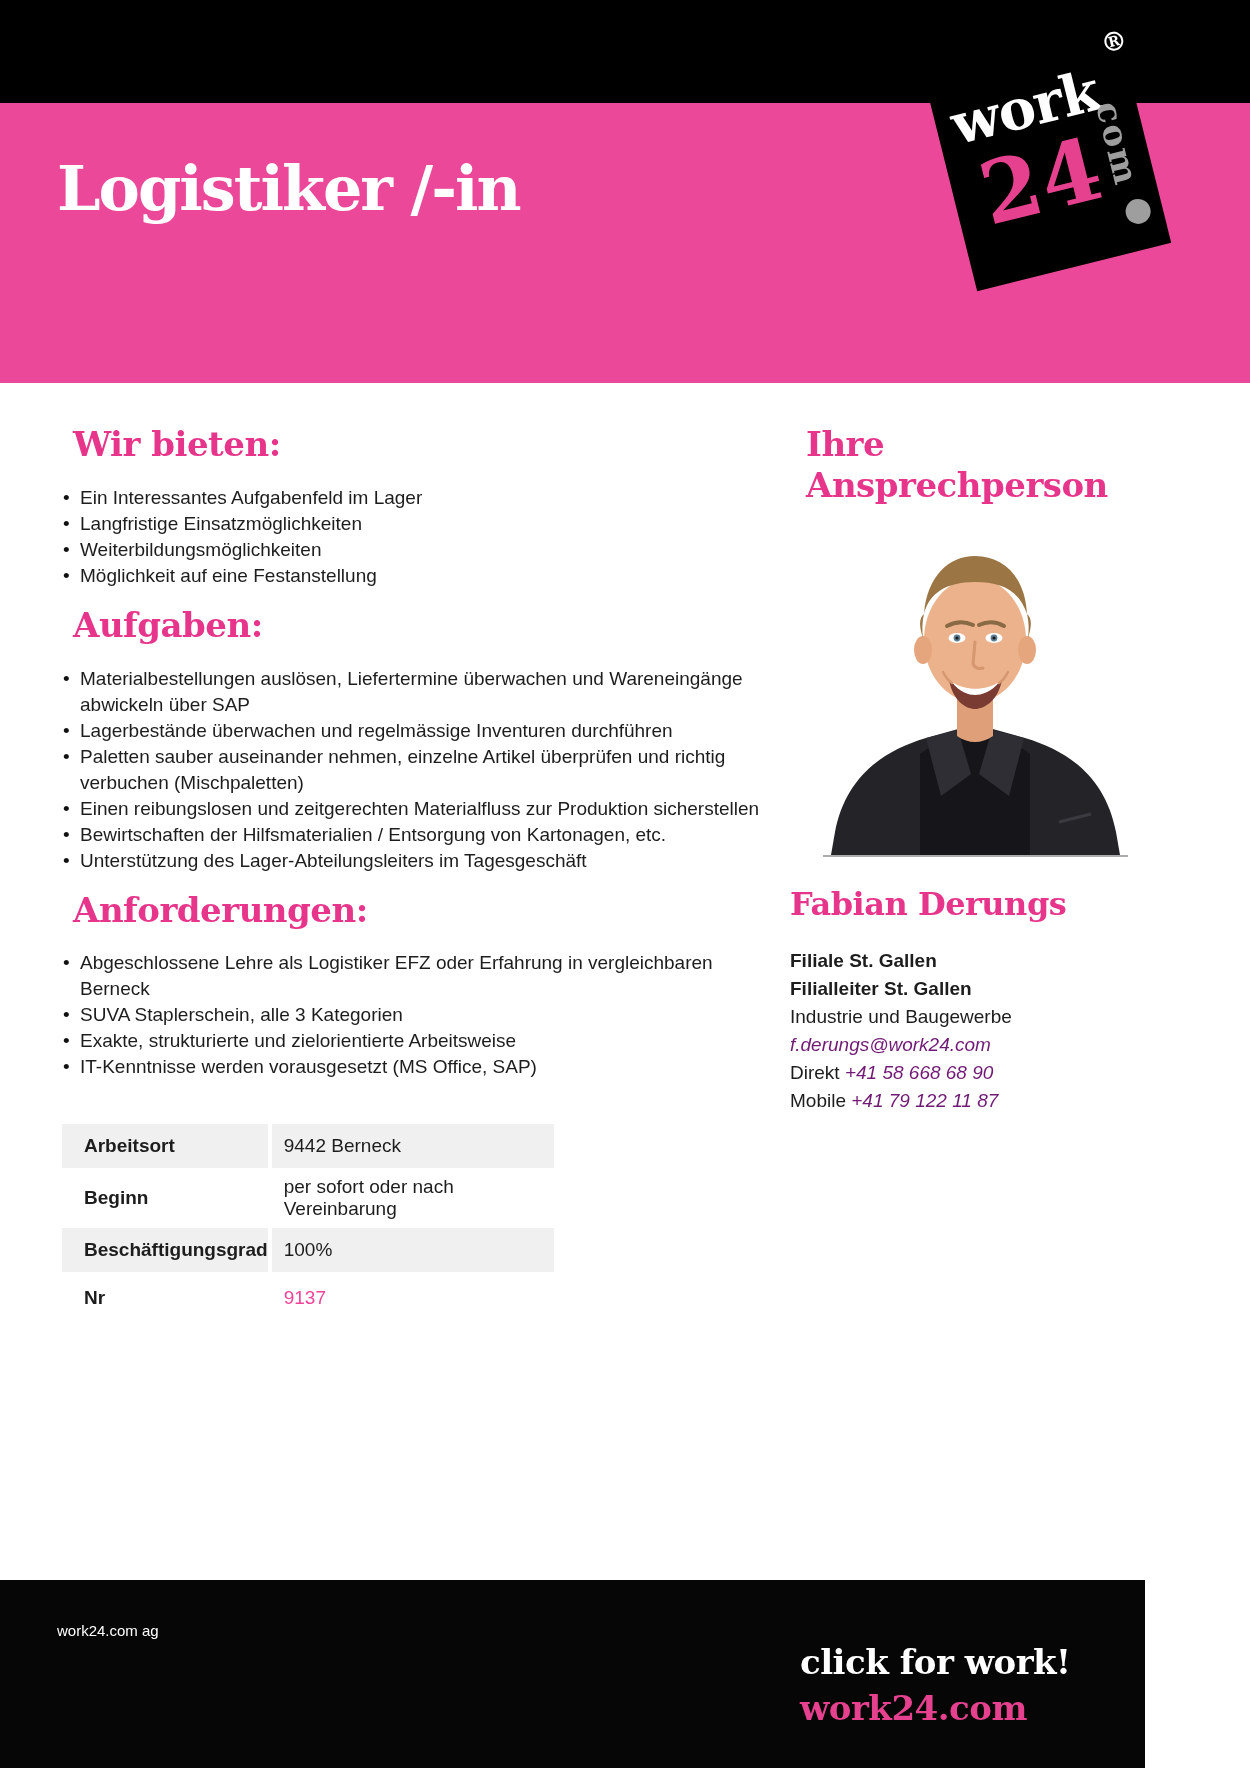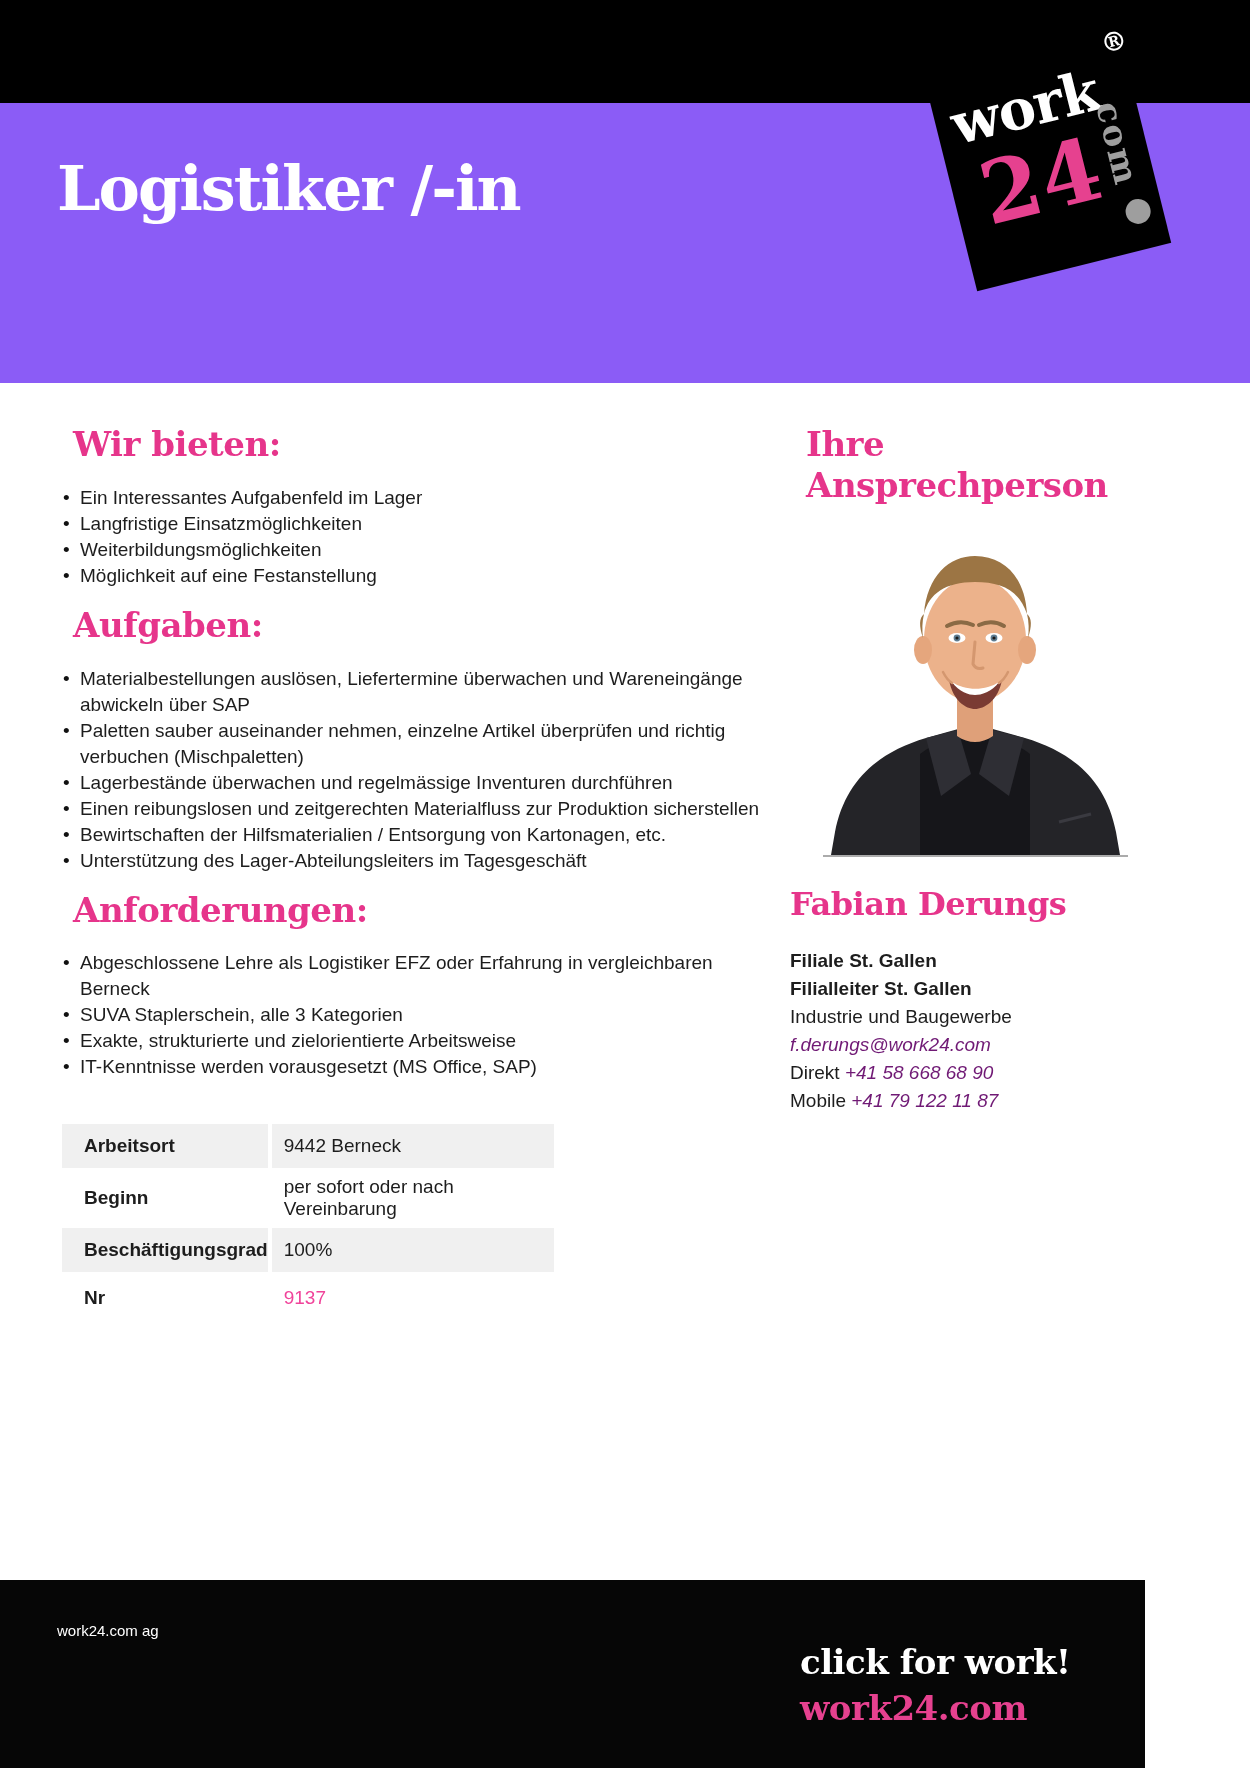--- a/index.html
+++ b/index.html
@@ -1,21 +1,21 @@
 <!DOCTYPE html>
 <html><head>
 <meta charset="utf-8">
 <style>
   html,body{margin:0;padding:0;background:#888;}
   .page{position:relative;width:1250px;height:1768px;background:#ffffff;overflow:hidden;
         font-family:"Liberation Sans","DejaVu Sans",sans-serif;color:#1d1d1d;margin:0 auto;}
 
   
   .topbar{position:absolute;left:0;top:0;width:1250px;height:103px;background:#000000;}
-  .band{position:absolute;left:0;top:103px;width:1250px;height:280px;background:#8b5cf6;}
+  .band{position:absolute;left:0;top:103px;width:1250px;height:280px;background:#ec4899;}
   .band h1{margin:0;padding:52px 0 0 57px;font-family:"DejaVu Serif","Liberation Serif",serif;
            font-weight:bold;font-size:62px;line-height:1.1;letter-spacing:-2px;color:#ffffff;}
 
   
   .logo{position:absolute;left:950px;top:70px;width:200px;height:200px;background:#000000;
         transform:rotate(-14deg);}
   .logo span{font-family:"DejaVu Serif","Liberation Serif",serif;font-weight:bold;}
   .lg-work{position:absolute;left:16px;top:0px;font-size:56px;color:#ffffff;letter-spacing:-1px;}
   .lg-24{position:absolute;left:28px;top:58px;font-size:86px;color:#e6418f;letter-spacing:1px;}
   .lg-com{position:absolute;right:8px;top:48px;writing-mode:vertical-rl;font-size:34px;color:#9e9e9e;letter-spacing:2px;}
@@ -88,22 +88,22 @@
           <li>Langfristige Einsatzmöglichkeiten</li>
           <li>Weiterbildungsmöglichkeiten</li>
           <li>Möglichkeit auf eine Festanstellung</li>
         </ul>
     </section>
 
     <section>
       <h2 class="sec-h mt">Aufgaben:</h2>
       <ul class="bullets">
           <li>Materialbestellungen auslösen, Liefertermine überwachen und Wareneingänge abwickeln über SAP</li>
+          <li>Lagerbestände überwachen und regelmässige Inventuren durchführen</li>
           <li>Paletten sauber auseinander nehmen, einzelne Artikel überprüfen und richtig verbuchen (Mischpaletten)</li>
-          <li>Lagerbestände überwachen und regelmässige Inventuren durchführen</li>
           <li>Einen reibungslosen und zeitgerechten Materialfluss zur Produktion sicherstellen</li>
           <li>Bewirtschaften der Hilfsmaterialien / Entsorgung von Kartonagen, etc.</li>
           <li>Unterstützung des Lager-Abteilungsleiters im Tagesgeschäft</li>
         </ul>
     </section>
 
     <section>
       <h2 class="sec-h mt">Anforderungen:</h2>
       <ul class="bullets">
           <li>Abgeschlossene Lehre als Logistiker EFZ oder Erfahrung in vergleichbaren Berneck</li>

